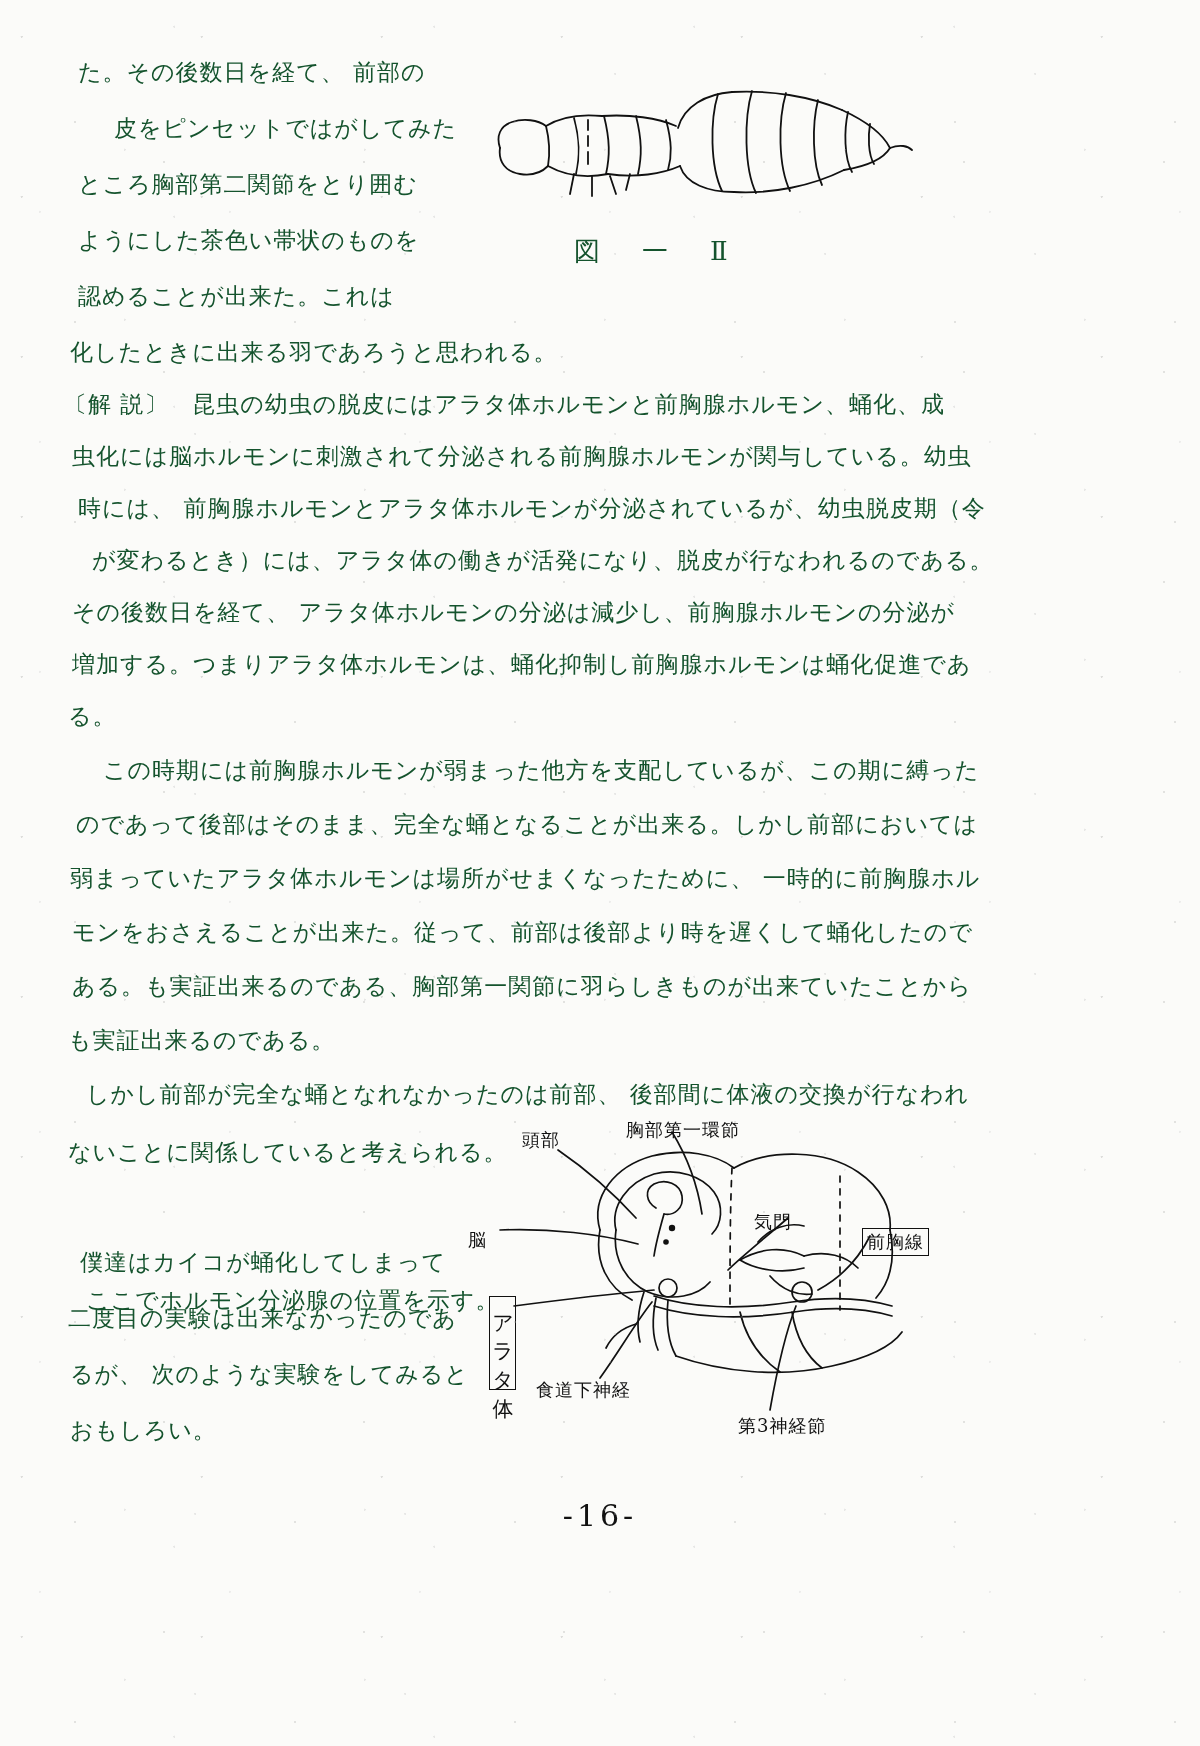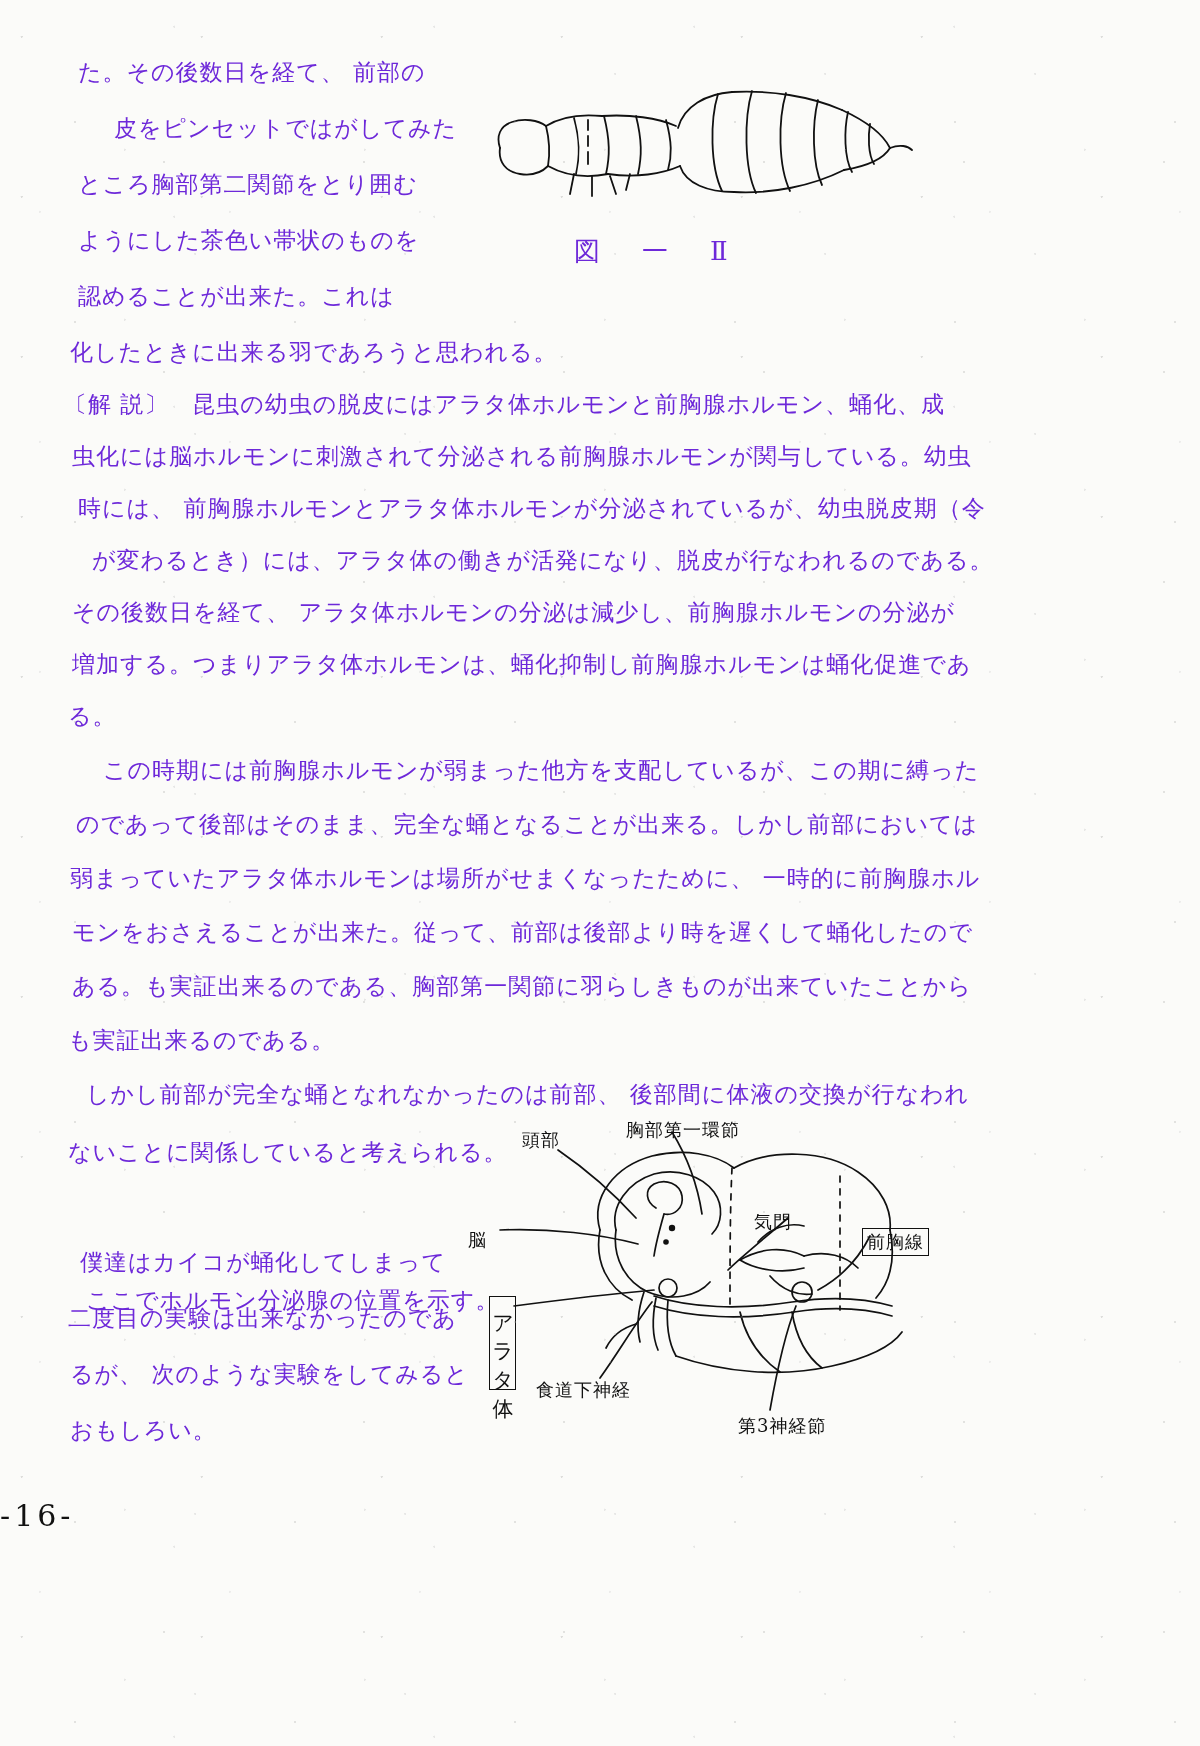--- a/index.html
+++ b/index.html
@@ -35,37 +35,37 @@
       radial-gradient(circle at 21% 92%, #ccc 0 1px, transparent 1.2px),
       radial-gradient(circle at 93% 41%, #bbb 0 1px, transparent 1.2px);
     background-size: 180px 160px, 220px 200px, 260px 190px, 200px 210px, 240px 170px, 190px 230px, 210px 180px;
   }
   
   .hw {
     font-family: "DejaVu Serif", serif;
     font-size: 23px;
     line-height: 1.05;
     letter-spacing: 1px;
-    color: #6d28d9;
+    color: #14532d;
     white-space: pre;
   }
   .line {
     position: absolute;
     white-space: pre;
   }
   
   .fig {
     position: absolute;
   }
   .fig svg { display: block; }
   .page-number {
     position: absolute;
     left: 0;
     right: 0;
-    text-align: left;
+    text-align: center;
     font-family: "DejaVu Serif", serif;
     font-size: 30px;
     letter-spacing: 4px;
     color: #111;
   }
   .boxed {
     border: 1.5px solid #111;
     padding: 1px 4px;
   }
   .vbox {

